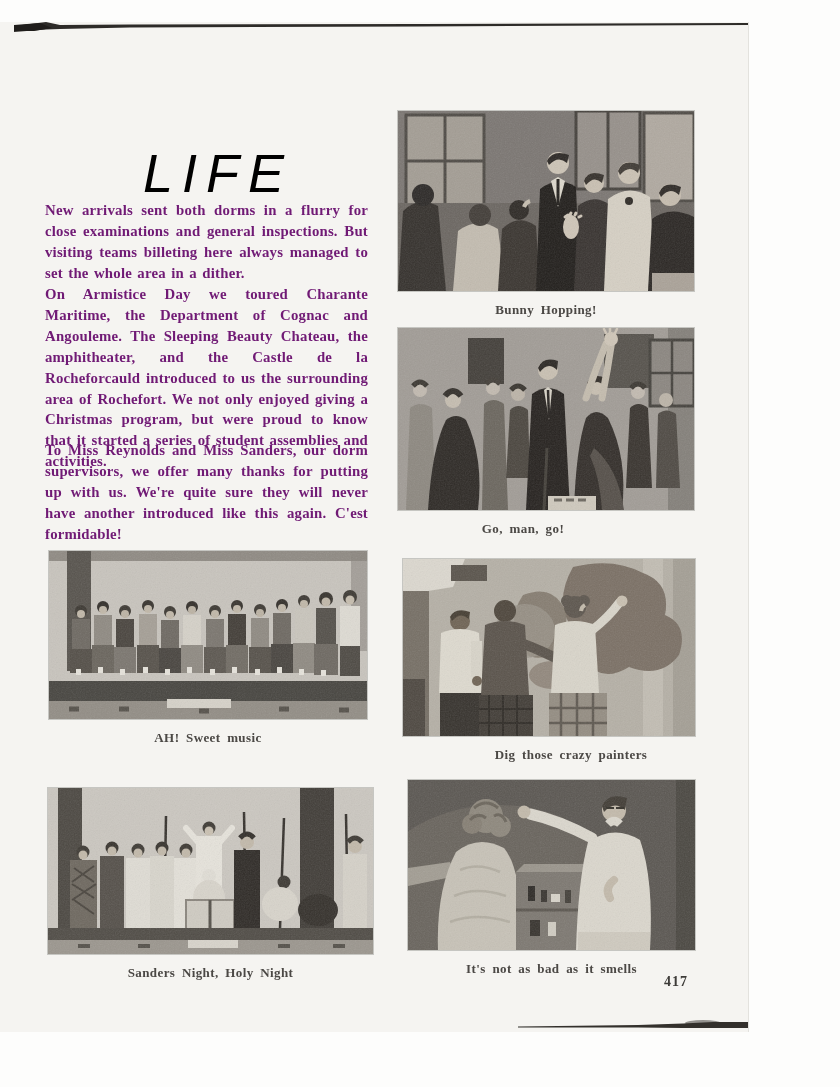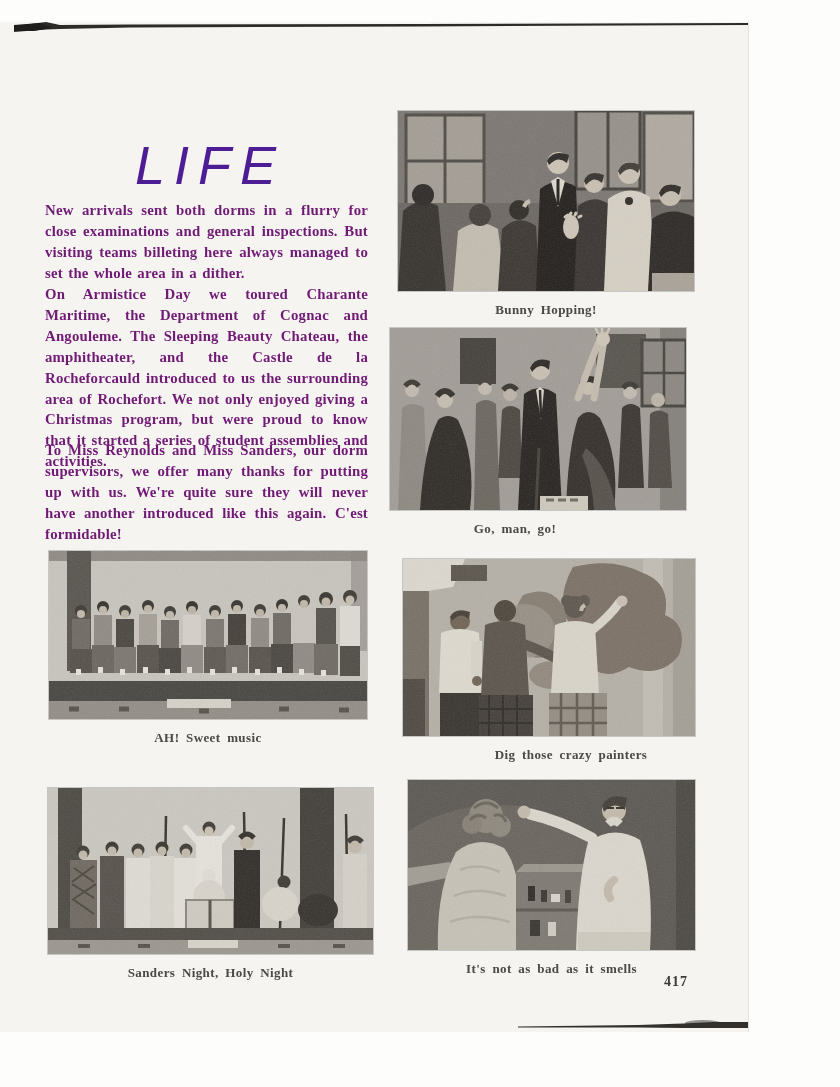--- a/index.html
+++ b/index.html
@@ -9,26 +9,26 @@
     font-family:"Liberation Serif", serif;
   }
   .page{
     position:absolute;left:0;top:22px;width:748px;height:1010px;
     background:#f5f4f1;
     border-right:1px solid #e3e2de;
   }
   .artifact{position:absolute;}
   
   .title{
-    position:absolute;left:45px;top:108px;width:322px;margin:4px;
+    position:absolute;left:45px;top:108px;width:322px;margin:12px;
     text-align:center;
     font-family:"Liberation Sans", sans-serif;
     font-style:italic;font-weight:500;
     font-size:54px;letter-spacing:9px;
-    color:#4c1d95;
+    color:#000000;
   }
   
   .para{
     position:absolute;left:45px;width:323px;margin:0;
     font-size:14.8px;line-height:20.9px;font-weight:700;
     color:#701a75;text-align:justify;
     word-spacing:1.5px;letter-spacing:.2px;
   }
   .p1{top:178px;}
   .p2{top:262px;}
@@ -101,21 +101,21 @@
       <circle cx="231" cy="90" r="4" fill="#2e2a26"></circle>
       <circle cx="272" cy="84" r="11" fill="#c6bdaf"></circle>
       <path d="M261,82 Q266,69 283,76 L281,84 Q272,75 263,86 Z" fill="#2f2b27"></path>
       <path d="M250,180 L254,108 Q272,94 296,106 L296,180 Z" fill="#2b2724"></path>
       <rect x="254" y="162" width="42" height="18" fill="#aaa298"></rect>
       <rect width="296" height="180" filter="url(#n1)" opacity="0.16"></rect>
     </svg>
     <figcaption>Bunny Hopping!</figcaption>
   </figure>
 
-  <figure style="left:386px;top:302px;width:250px">
+  <figure style="left:394px;top:302px;width:250px">
     <svg width="296" height="182" viewBox="0 0 296 182" preserveAspectRatio="none">
       <defs>
         <filter id="n2">
             <feTurbulence type="fractalNoise" baseFrequency="0.8" numOctaves="2"></feTurbulence>
             <feColorMatrix type="saturate" values="0"></feColorMatrix>
           </filter>
       </defs>
       <rect width="296" height="182" fill="#a19c96"></rect>
       <rect x="270" y="0" width="26" height="182" fill="#6e6a64" opacity=".55"></rect>
       <rect x="70" y="10" width="36" height="46" fill="#433f3a"></rect>

